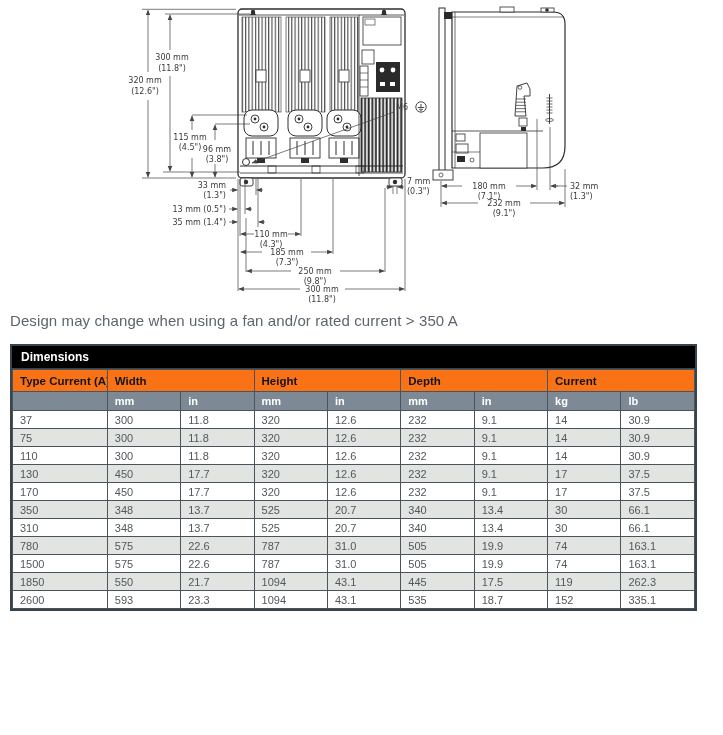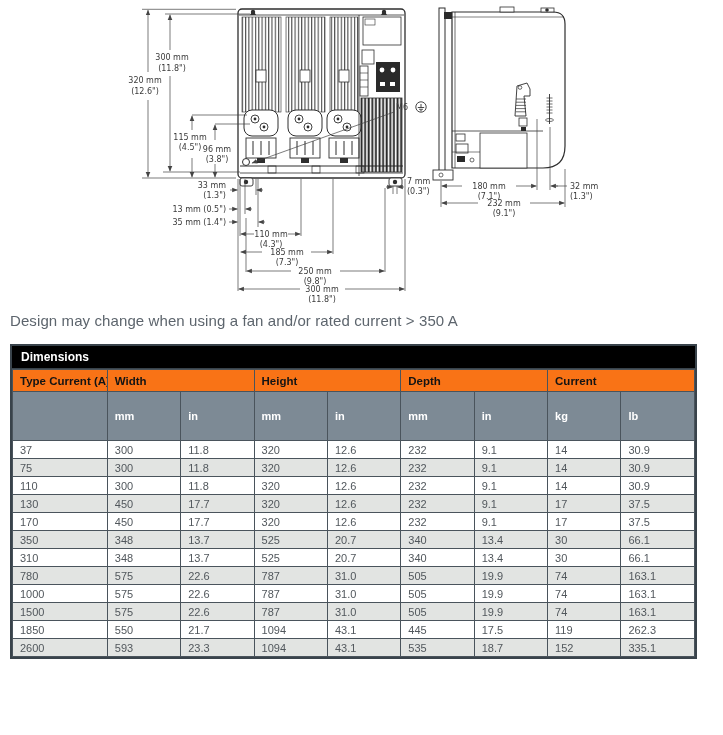--- a/index.html
+++ b/index.html
@@ -27,21 +27,21 @@
   table { width: 100%; border-collapse: collapse; table-layout: fixed; }
   th, td { border: 1px solid #4a545c; text-align: left; overflow: hidden; white-space: nowrap; }
   thead tr.group-row th {
     background: #f97316; color: #141414;
     font-size: 11.5px; font-weight: bold;
     padding: 5px 7px 4px;
   }
   thead tr.sub-row th {
     background: #7d8a95; color: #fff;
     font-size: 11px; font-weight: bold;
-    padding: 18px 7px;
+    padding: 3px 7px;
   }
   tbody td {
     background: #fff; color: #51575c;
     font-size: 11px; padding: 3px 7px 2px;
   }
   tbody tr:nth-child(even) td { background: #e2e4e2; }
 </style>
 </head>
 <body>
 
@@ -410,31 +410,20 @@
           <td>575</td>
           <td>22.6</td>
           <td>787</td>
           <td>31.0</td>
           <td>505</td>
           <td>19.9</td>
           <td>74</td>
           <td>163.1</td>
         </tr>
           <tr>
-          <td>1000</td>
-          <td>575</td>
-          <td>22.6</td>
-          <td>787</td>
-          <td>31.0</td>
-          <td>505</td>
-          <td>19.9</td>
-          <td>74</td>
-          <td>163.1</td>
-        </tr>
-          <tr>
           <td>1500</td>
           <td>575</td>
           <td>22.6</td>
           <td>787</td>
           <td>31.0</td>
           <td>505</td>
           <td>19.9</td>
           <td>74</td>
           <td>163.1</td>
         </tr>

